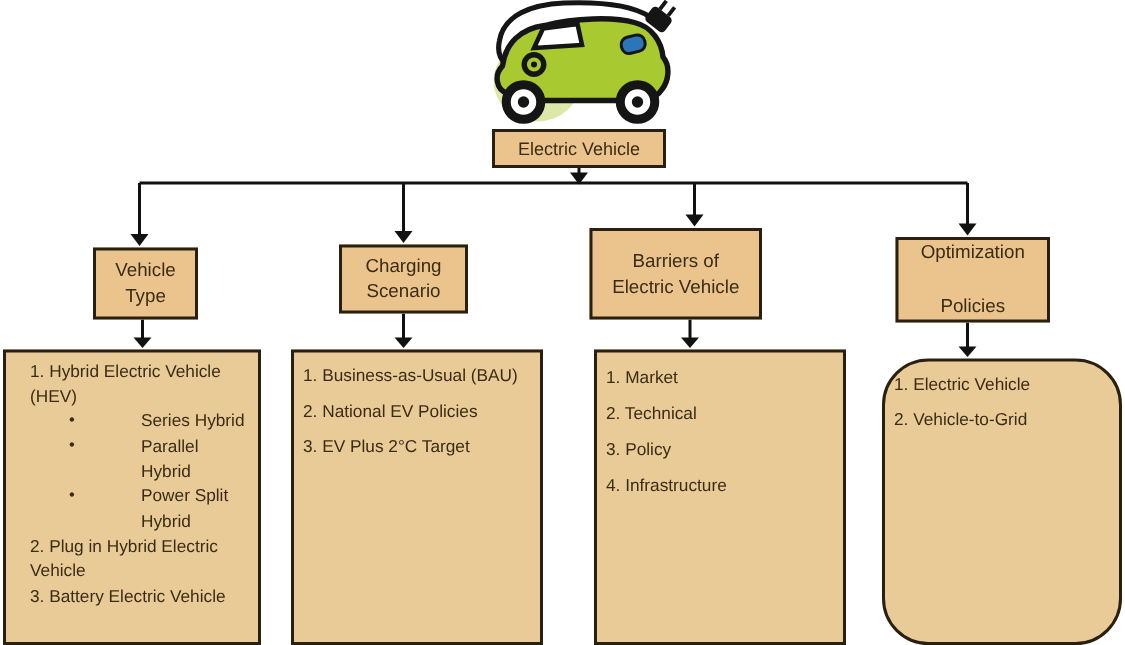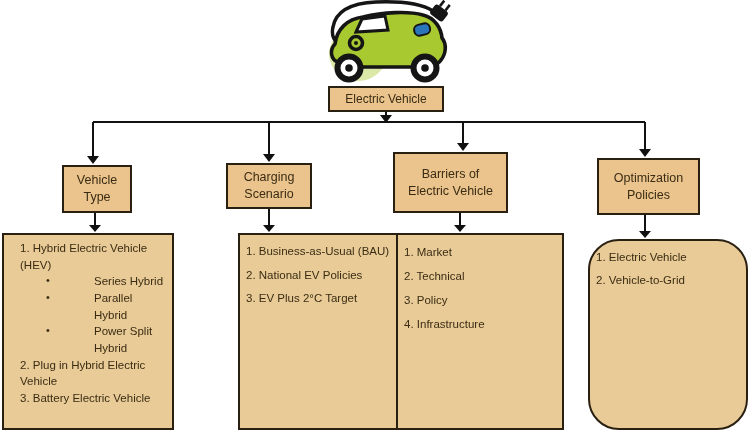--- a/index.html
+++ b/index.html
@@ -21,33 +21,33 @@
     box-sizing:border-box;
     display:flex;flex-direction:column;align-items:center;justify-content:center;
     text-align:center;
   }
   .node .nl{display:block;font-size:12.5px;line-height:1.35;color:#3a2c14;}
   #root-box{left:328px;top:86px;width:116px;height:26px;border-width:2px;}
   #root-box .nl{font-size:12px;}
   .cat0{left:62px;top:165px;width:70px;height:48px;}
   .cat1{left:226px;top:163px;width:86px;height:46px;}
   .cat2{left:393px;top:152px;width:115px;height:61px;}
-  .cat3{left:597px;top:158px;width:103px;height:57px;}
+  .cat3{left:597px;top:158px;width:103px;height:57px;justify-content:space-between;}
 
   .detail-box{
     position:absolute;
     background:#e9cb97;
     border:2px solid #2a2011;
     box-sizing:border-box;
     padding:5px 6px;
     font-size:11.5px;
     line-height:1.45;
   }
   .det0{left:2px;top:233px;width:172px;height:197px;padding-left:16px;}
-  .det1{left:194px;top:233px;width:168px;height:197px;line-height:2.05;margin-left:44px;}
+  .det1{left:194px;top:233px;width:168px;height:197px;line-height:2.05;}
   .det2{left:396px;top:233px;width:168px;height:197px;line-height:2.1;}
   .det3{left:588px;top:239px;width:160px;height:191px;line-height:2.0;border-radius:31px;}
 
   .item{margin:0;}
   .bullet-row{display:flex;align-items:flex-start;padding-left:26px;line-height:1.45;}
   .bullet-row .dot{width:10px;margin-right:28px;font-size:11px;}
   .bullet-row .btxt{display:inline-block;width:80px;margin-left:11px;}
 </style>
 </head>
 <body>

